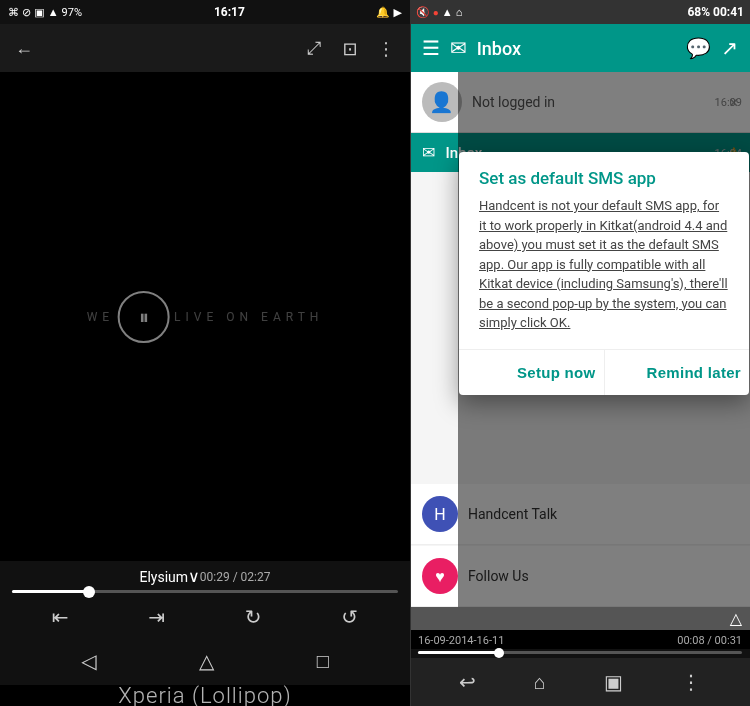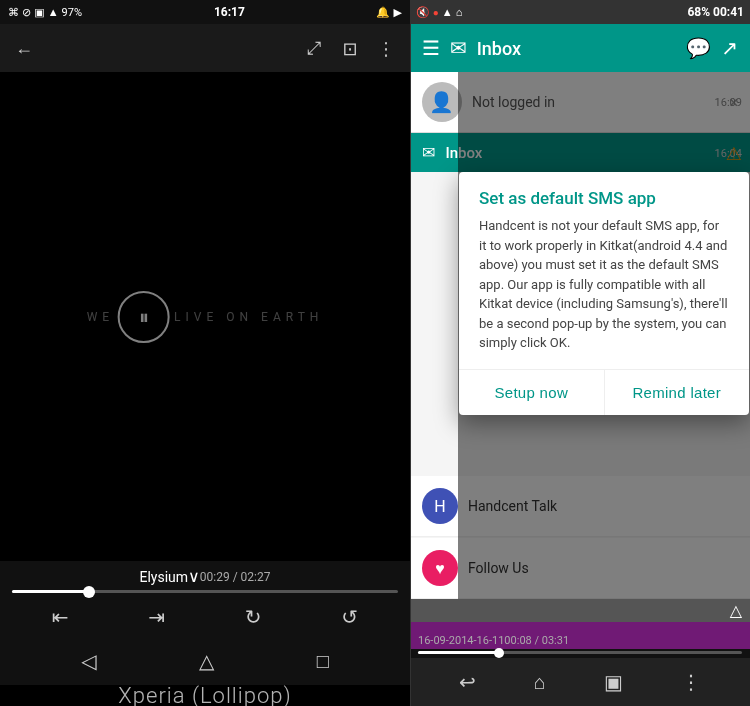--- a/index.html
+++ b/index.html
@@ -218,21 +218,21 @@
     .inbox-text { font-size: 15px; font-weight: 500; }
 
     
     .dialog-overlay {
       position: absolute;
       top: 0; left: 0; right: 0; bottom: 0;
       background: rgba(0,0,0,0.5);
       display: flex;
       align-items: flex-start;
       justify-content: center;
-      padding-top: 100px;
+      padding-top: 80px;
       z-index: 10;
       margin-left: 48px;
     }
     .dialog {
       background: #fff;
       border-radius: 4px;
       width: 290px;
       overflow: hidden;
       box-shadow: 0 8px 24px rgba(0,0,0,0.4);
     }
@@ -240,31 +240,32 @@
       padding: 16px 20px 8px;
       font-size: 17px;
       font-weight: 500;
       color: #009688;
     }
     .dialog-body {
       padding: 0 20px 16px;
       font-size: 13px;
       color: #444;
       line-height: 1.5;
+      text-decoration: underline;
     }
     .dialog-actions {
       display: flex;
       border-top: 1px solid #eee;
     }
     .dialog-btn {
       flex: 1;
       padding: 14px 8px;
-      text-align: center;
+      text-align: right;
       font-size: 15px;
-      font-weight: 400;
+      font-weight: 700;
       color: #009688;
       cursor: pointer;
       background: none;
       border: none;
       letter-spacing: 0.3px;
     }
     .dialog-btn:first-child {
       border-right: 1px solid #eee;
     }
 
@@ -503,23 +504,23 @@
         <span class="list-item-text">Follow Us</span>
       </div>
     </div>
 
   </div>
 
   <div class="scroll-up-indicator">
     <span>△</span>
   </div>
 
-  <div style="background:#701a75; padding: 12px 8px 2px; display:flex; align-items:center; justify-content:flex-start;">
+  <div style="background:#000000; padding: 4px 8px 2px; display:flex; align-items:center; justify-content:space-between;">
     <span style="color:#aaa; font-size:11px;">16-09-2014-16-11</span>
-    <span style="color:#aaa; font-size:11px;">00:08 / 03:31</span>
+    <span style="color:#aaa; font-size:11px;">00:08 / 00:31</span>
   </div>
   <div style="background:#111; padding: 2px 8px 4px;">
     <div style="height:3px; background:#555; border-radius:2px; position:relative;">
       <div style="height:100%; width:25%; background:#fff; border-radius:2px;"></div>
       <div style="width:10px; height:10px; background:#fff; border-radius:50%; position:absolute; top:-3.5px; left:25%; transform:translateX(-50%);"></div>
     </div>
   </div>
 
   <div class="nav-bar-right">
     <span class="nav-icon-r">↩</span>

